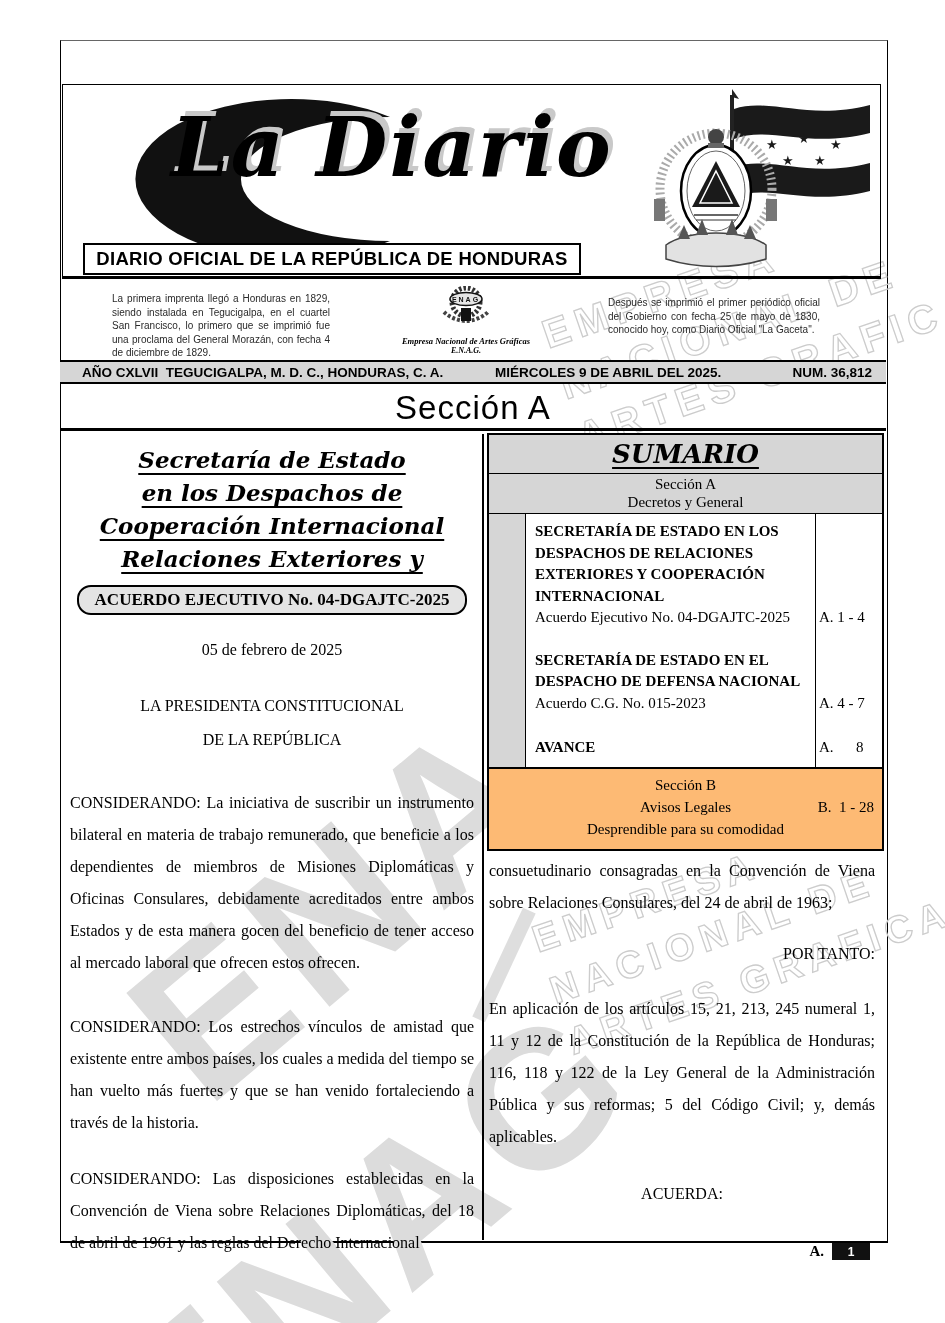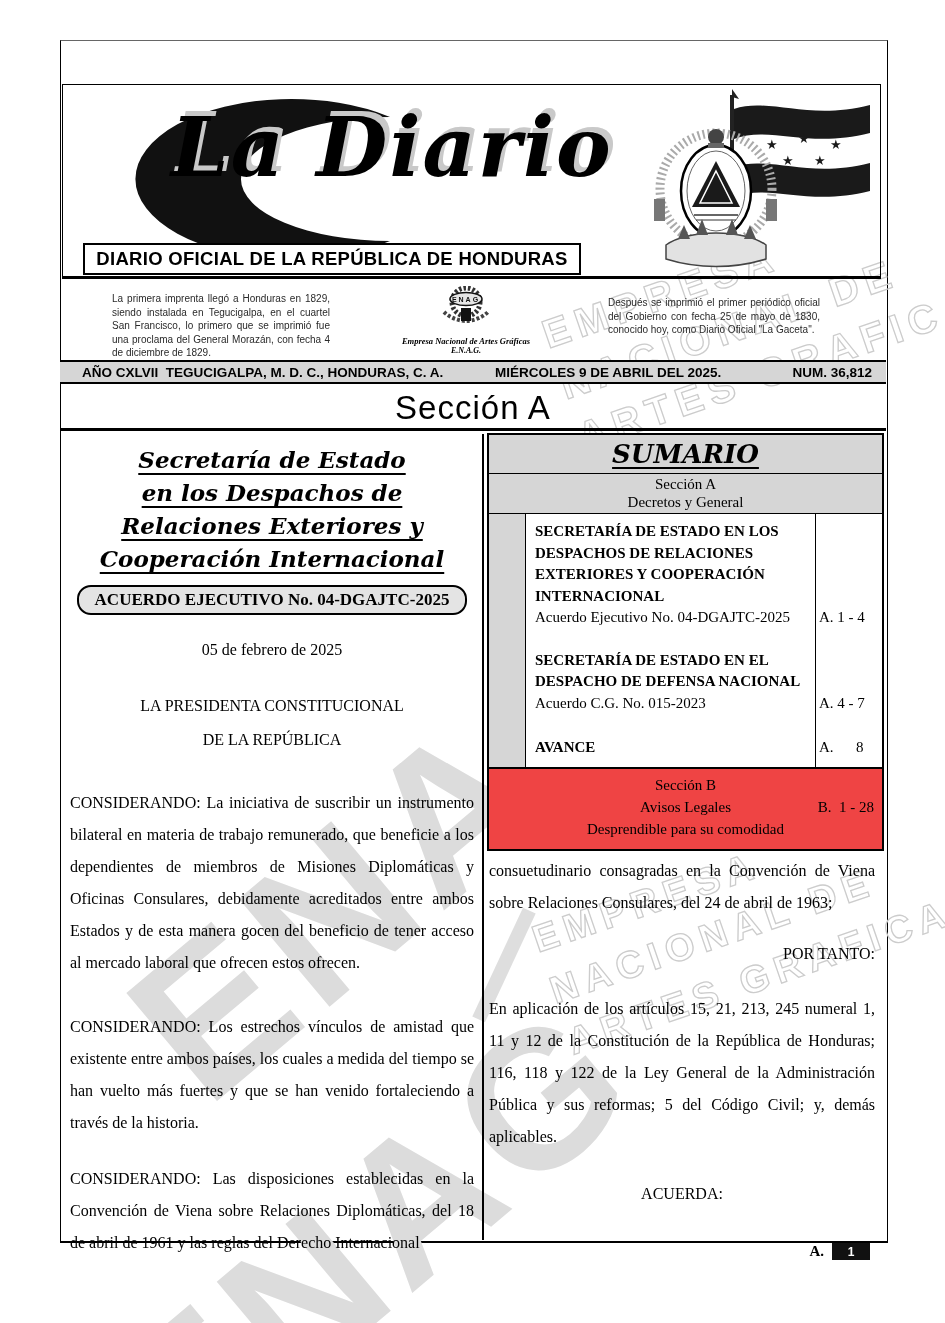--- a/index.html
+++ b/index.html
@@ -94,21 +94,21 @@
   .strip{position:absolute;left:0;top:0;bottom:0;width:36px;background:#d6d6d6;
          border-right:1px solid #000;}
   .pages-line{position:absolute;left:326px;top:0;bottom:0;width:1px;background:#000;}
   .sum-entry{display:flex;margin:0 4px 0 46px;position:relative;}
   .sum-entry .etext{width:272px;}
   .sum-entry .etitle{font-weight:bold;font-size:15px;line-height:21.5px;}
   .sum-entry .eitem{font-size:15px;line-height:21.5px;}
   .sum-entry .epages{flex:1;display:flex;align-items:flex-end;padding-left:12px;
                      font-size:15px;line-height:21.5px;white-space:nowrap;}
   .gap1{margin-bottom:21px;} .gap2{margin-bottom:23px;}
-  .sum-secB{border-top:2px solid #000;background:#ef4444;position:relative;
+  .sum-secB{border-top:2px solid #000;background:#fdba74;position:relative;
             text-align:center;font-size:15px;line-height:22px;padding:5px 0 9px;}
   .secB-pages{position:absolute;right:8px;top:27px;font-size:15px;white-space:nowrap;}
 
   .rp{font-size:16px;line-height:32px;text-align:justify;}
   .rp1{margin-top:39px;}
   .center-line{text-align:center;font-size:16px;}
   .por-tanto{margin-top:26px;text-align:right;}
   .rp2{margin-top:30px;}
   .acuerda{margin-top:32px;}
   .rp3{margin-top:28px;line-height:34px;}
@@ -207,22 +207,22 @@
 </div>
 
 <div class="section-band">Sección A</div>
 
 <div class="col-divider"></div>
 
 <div class="left-col">
   <div class="heading">
     <div>Secretaría de Estado</div>
     <div>en los Despachos de</div>
+    <div>Cooperación Internacional</div>
     <div>Relaciones Exteriores y</div>
-    <div>Cooperación Internacional</div>
   </div>
   <div class="badge-wrap">
     <span class="badge">ACUERDO EJECUTIVO No. 04-DGAJTC-2025</span>
   </div>
   <div class="date-line">05 de febrero de 2025</div>
   <div class="authority">
     <div>LA PRESIDENTA CONSTITUCIONAL</div>
     <div>DE LA REPÚBLICA</div>
   </div>
   <div class="para">CONSIDERANDO: La iniciativa de suscribir un instrumento bilateral en materia de trabajo remunerado, que beneficie a los dependientes de miembros de Misiones Diplomáticas y Oficinas Consulares, debidamente acreditados entre ambos Estados y de esta manera gocen del beneficio de tener acceso al mercado laboral que ofrecen estos ofrecen.</div>

